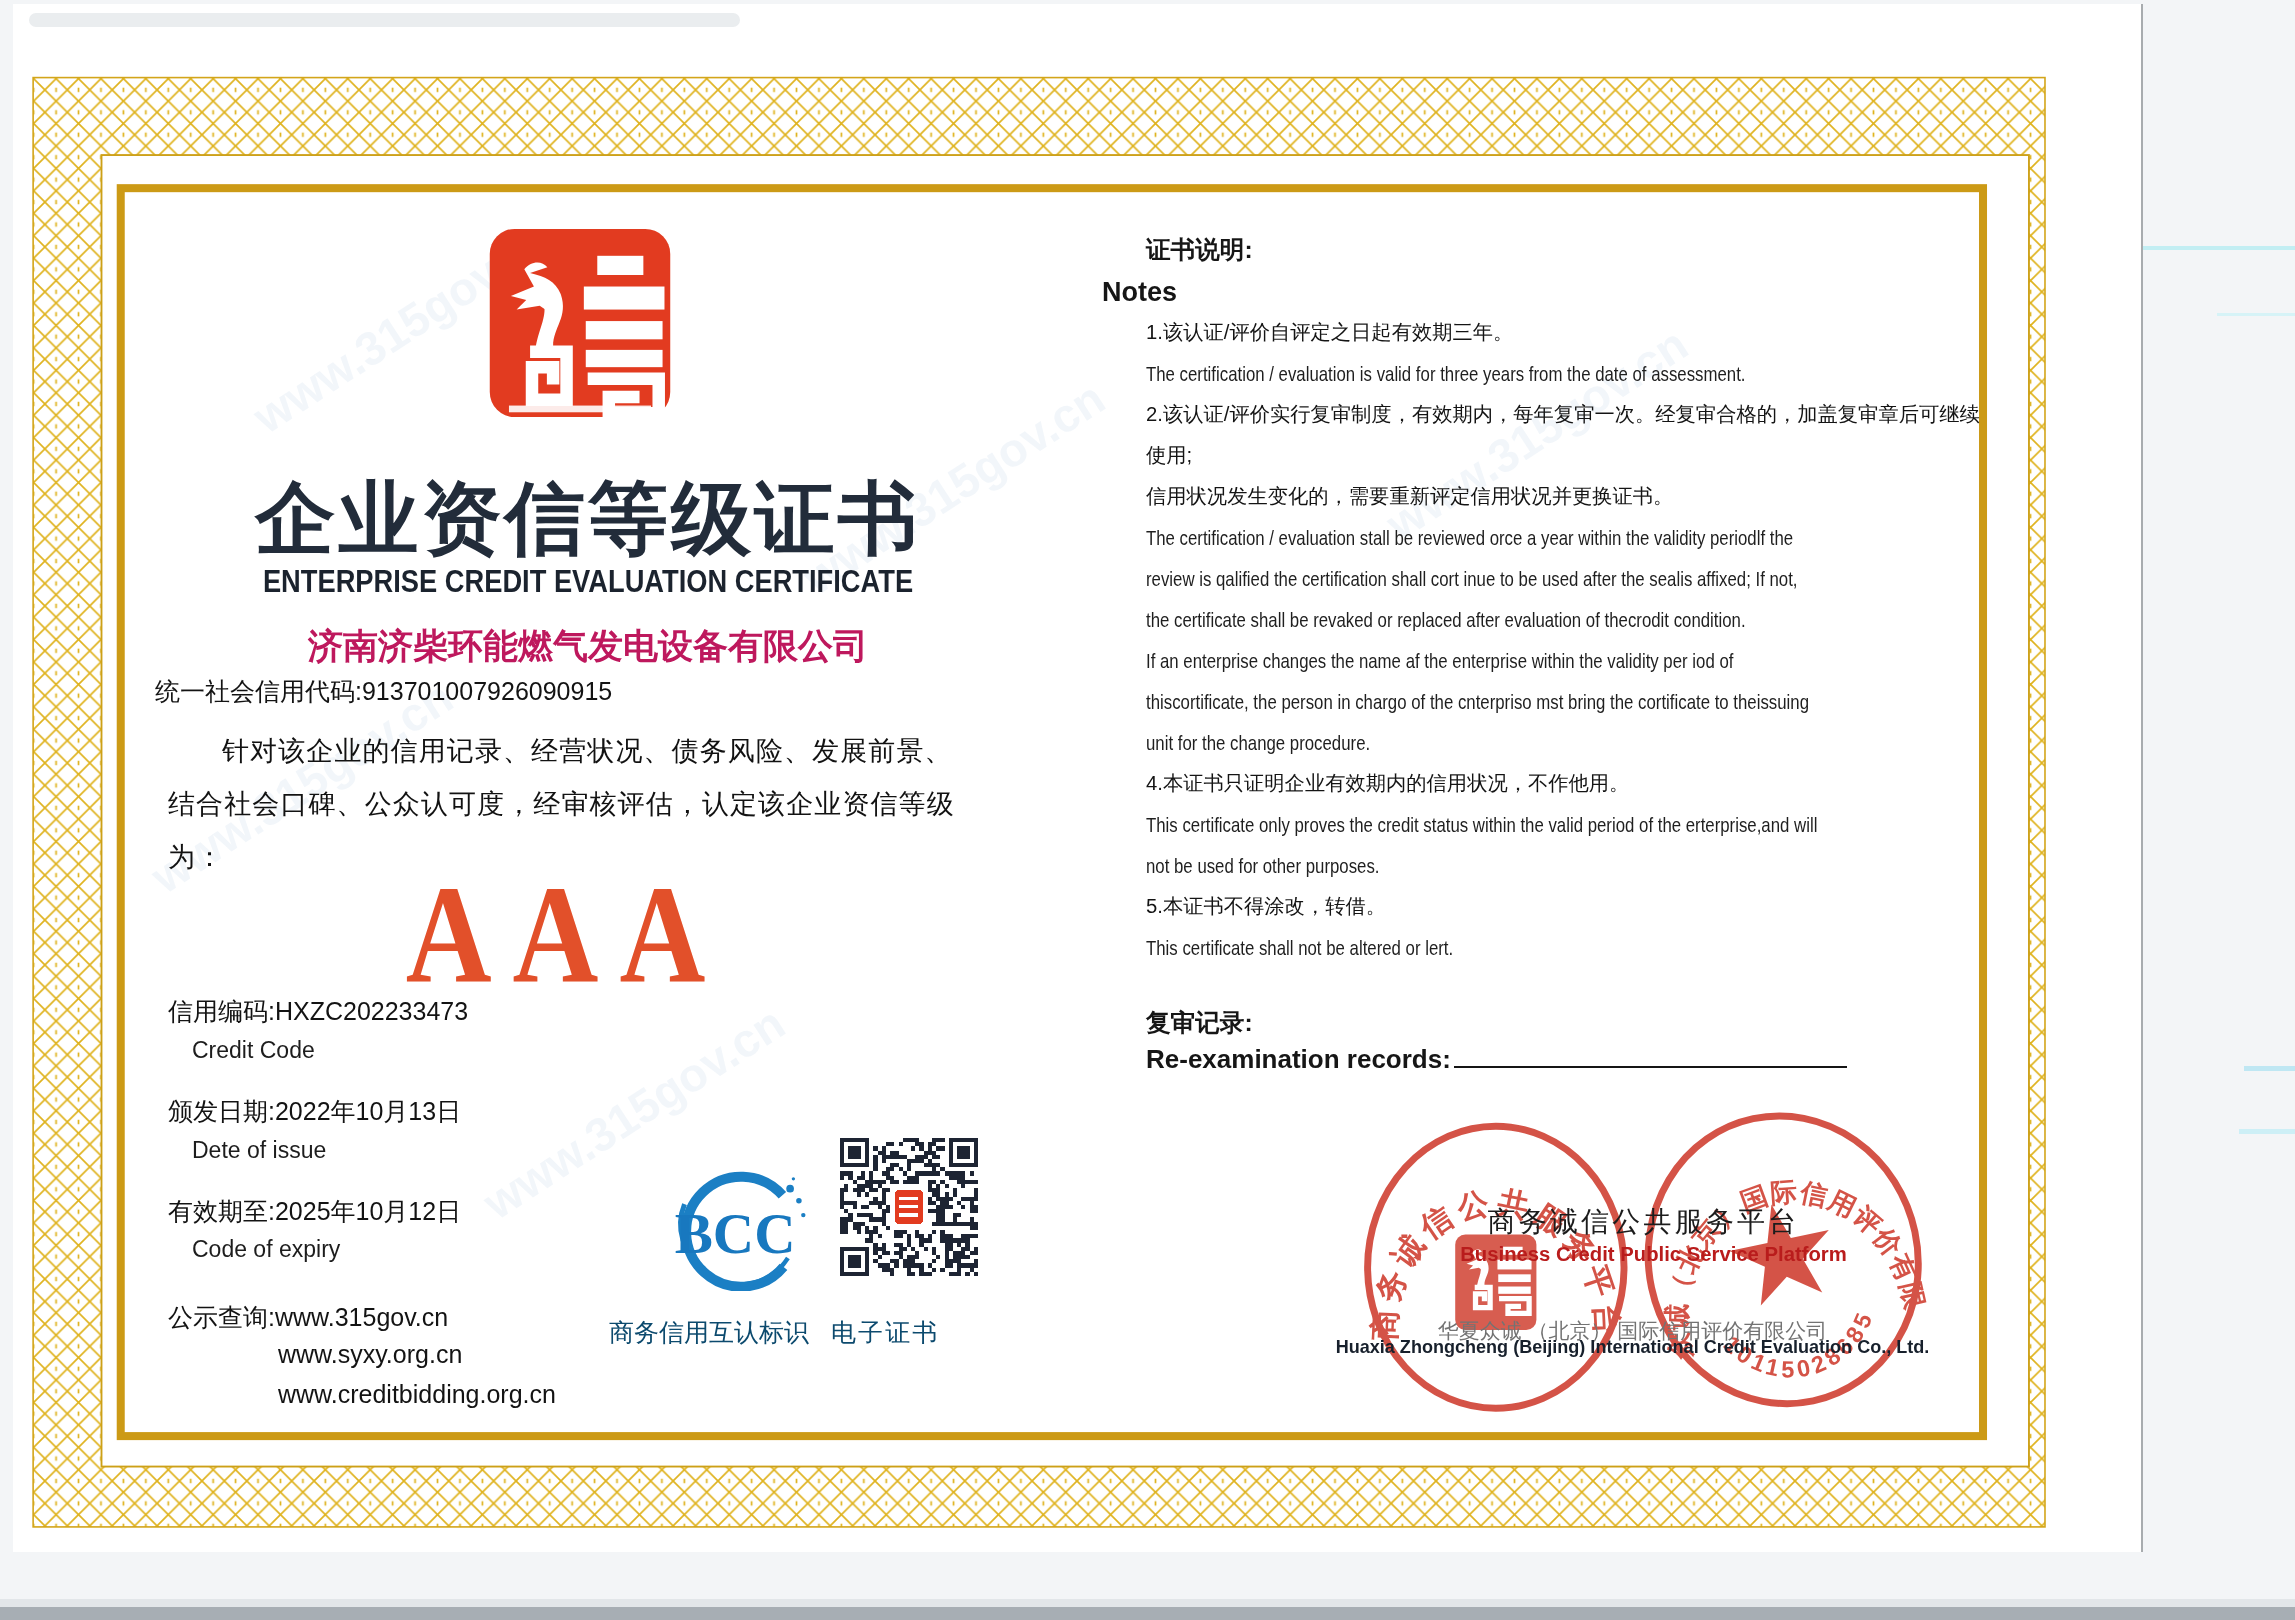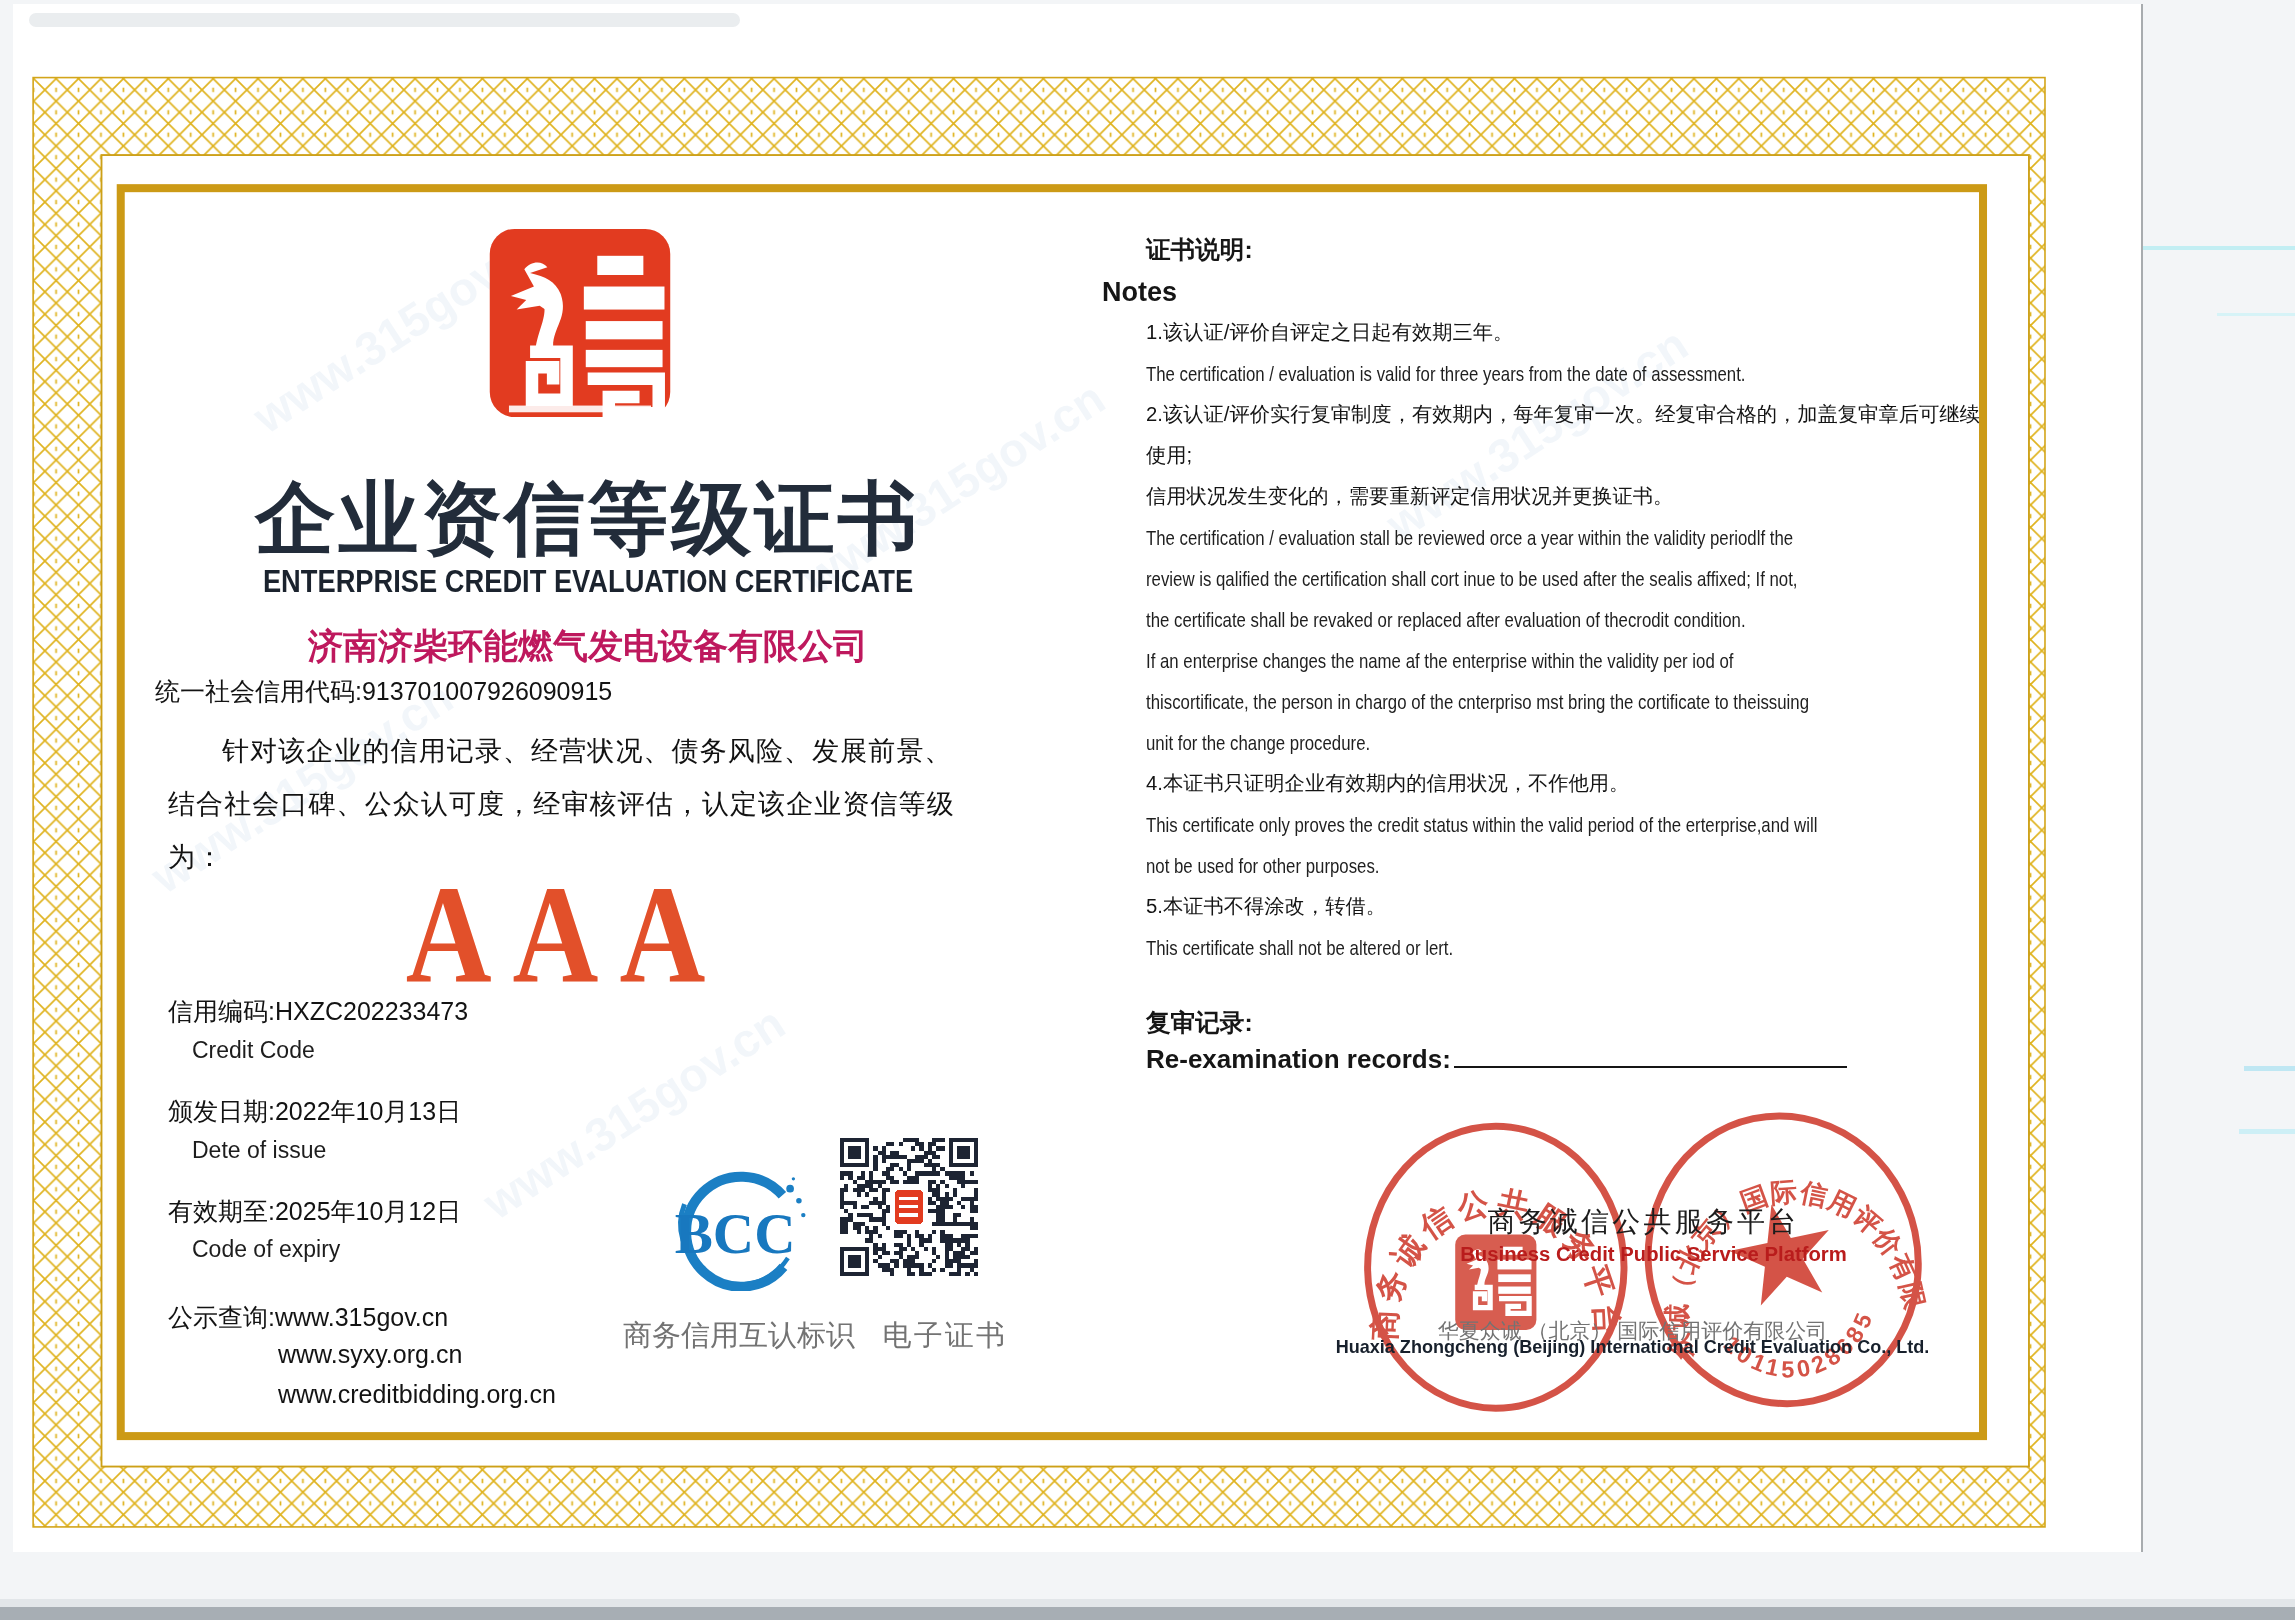--- a/index.html
+++ b/index.html
@@ -24,21 +24,21 @@
   .title-en{left:155px;top:564px;width:866px;text-align:center;font-size:31px;font-weight:700;color:#1b232e;
             transform:scaleX(.88);transform-origin:center;white-space:nowrap;}
   .company{left:155px;top:623px;width:866px;text-align:center;font-size:35px;font-weight:700;color:#be185d;white-space:nowrap;}
   .ucode{left:155px;top:675px;width:866px;text-align:left;font-size:25px;color:#131313;white-space:nowrap;}
   .statement{left:168px;top:725px;width:866px;font-size:27px;line-height:53px;letter-spacing:1.1px;
              white-space:pre-line;text-indent:2em;color:#121212;}
   .rating{left:160px;top:854px;width:812px;text-align:center;font-family:"Liberation Serif","DejaVu Serif",serif;
           font-size:140px;font-weight:700;letter-spacing:24.6px;color:#e2502a;transform:scaleX(.85);transform-origin:center;}
   .f{left:168px;font-size:25px;color:#131313;white-space:nowrap;}
   .f.en{font-size:23px;color:#1d1d1d;margin-left:24px;}
-  .badge-label{font-size:29px;color:#737373;text-align:right;white-space:nowrap;}
+  .badge-label{font-size:25px;color:#0c4a6e;text-align:left;white-space:nowrap;}
   .bcc-wrap{left:651px;top:1170px;width:166px;height:121px;}
   .qr-wrap{left:840px;top:1138px;width:138px;height:138px;}
   
   .h-cn{left:1146px;top:233px;font-size:24.6px;font-weight:700;}
   .h-en{left:1102px;top:277px;font-size:27px;font-weight:700;}
   .notes-flow{left:1146px;top:312px;width:844px;}
   .notes-flow p{margin:0;white-space:pre-line;line-height:41px;}
   .note-cn{font-size:20.3px;color:#141414;width:844px;}
   .note-en{font-size:21px;color:#1f1f1f;width:1047px;transform:scaleX(.8);transform-origin:0 0;}
   .review-cn{left:1146px;top:1006px;font-size:24.6px;font-weight:700;}

